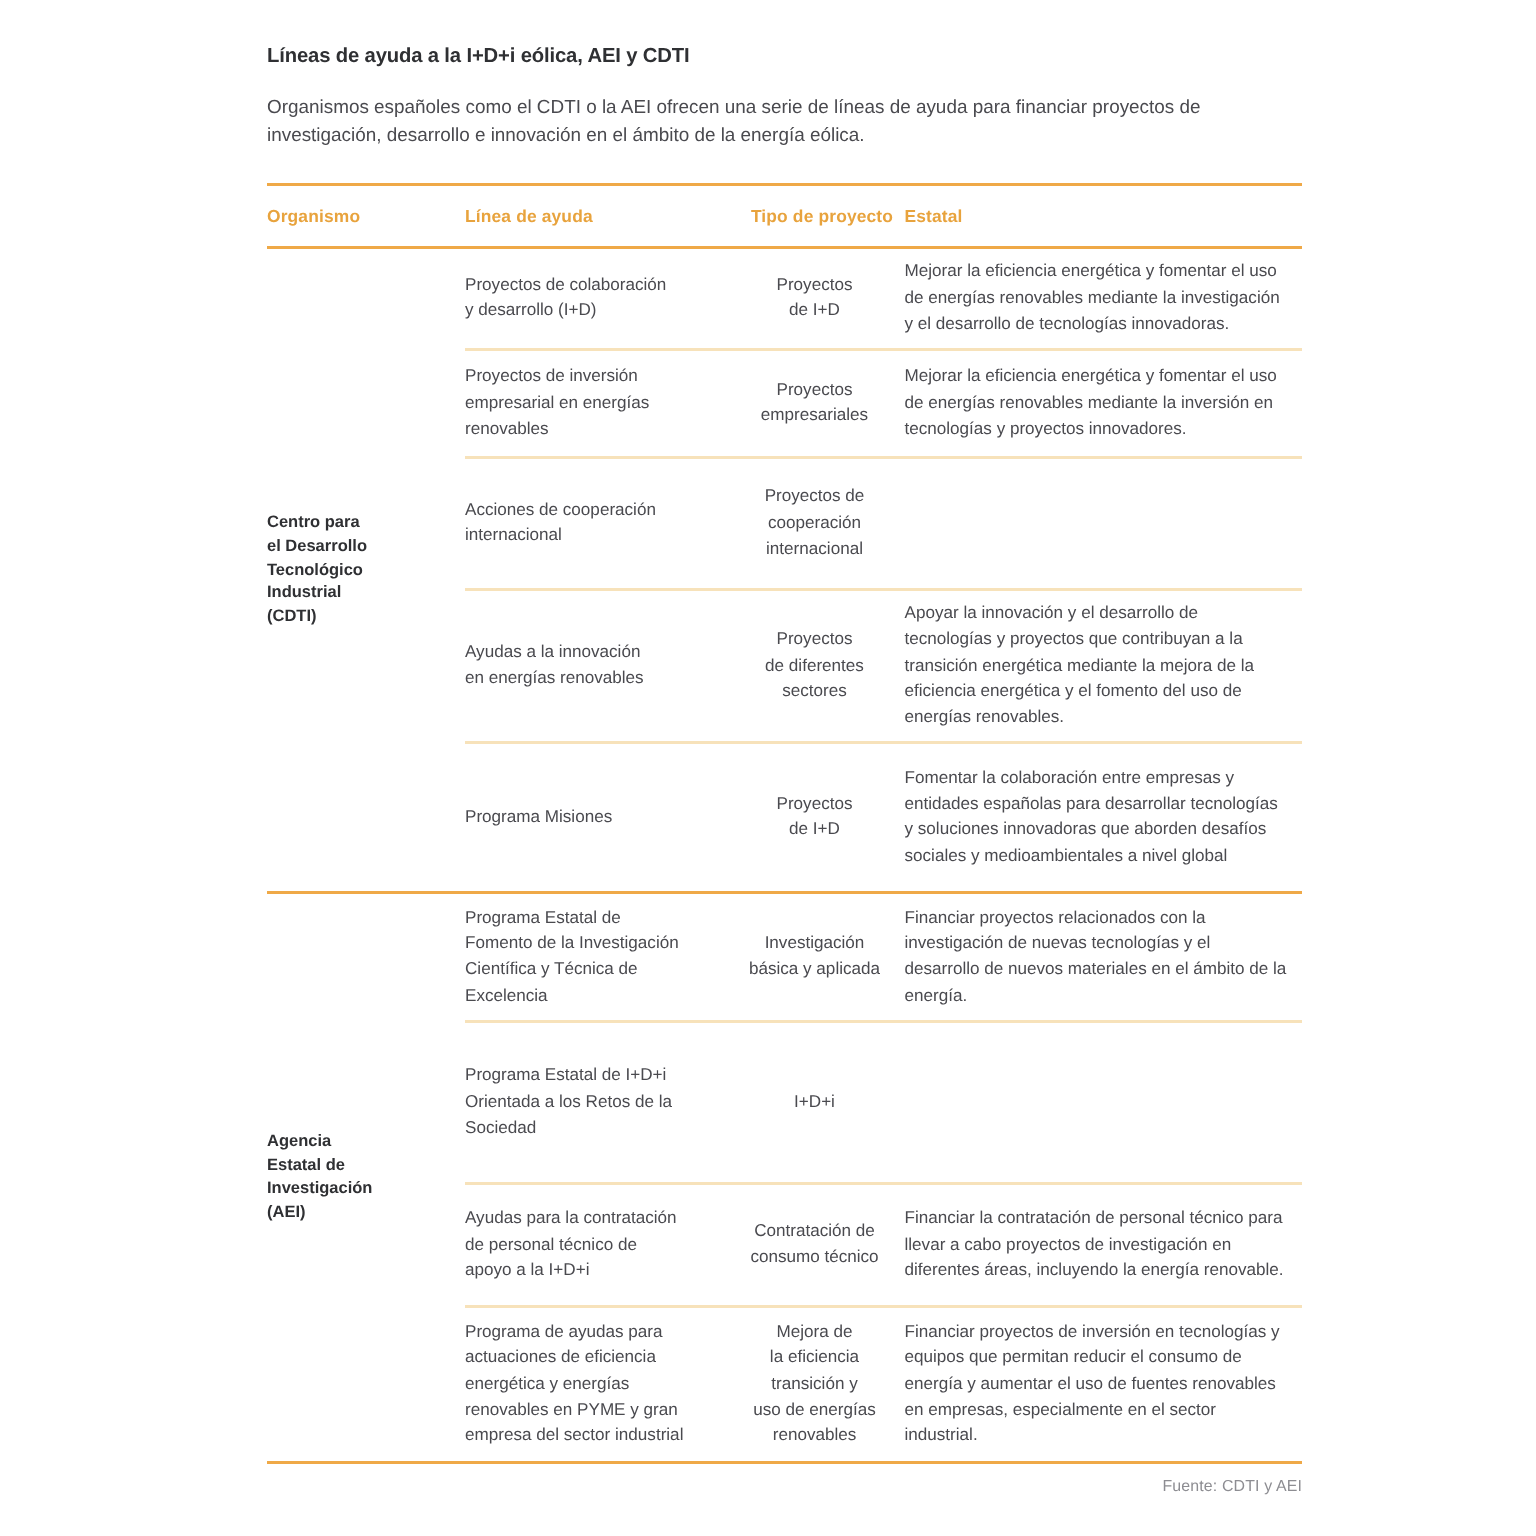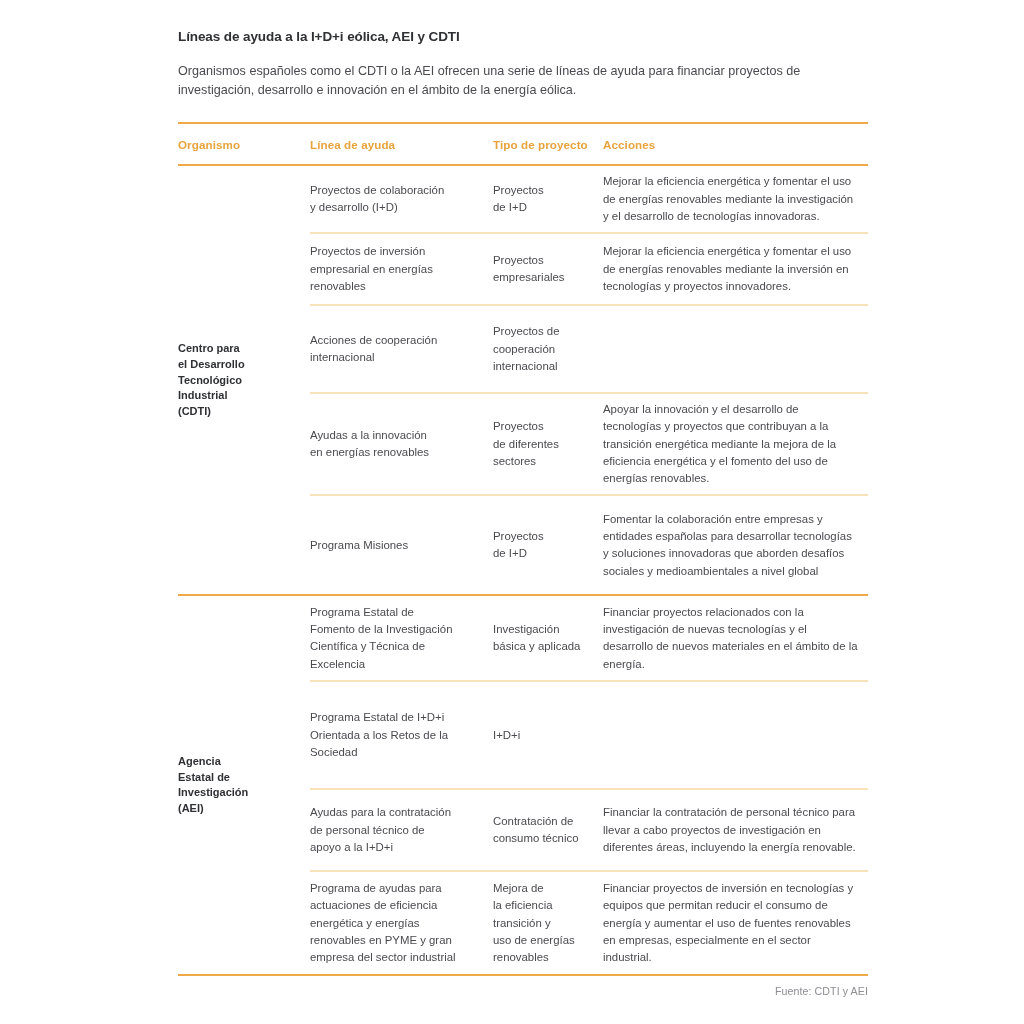--- a/index.html
+++ b/index.html
@@ -86,21 +86,21 @@
     font-size: 11.4px;
     line-height: 1.52;
     color: #4a4a4f;
     box-sizing: border-box;
     padding-right: 10px;
   }
 
   
   .c1 { width: 132px; }   
   .c2 { width: 183px; }   
-  .c3 { width: 110px; }   
+  .c3 { width: 110px; text-align: center; }   
   .c4 { width: 265px; }   
 
   .org-cell {
     font-weight: bold;
     color: #2f3033;
     font-size: 11px;
     line-height: 1.42;
     padding-right: 10px;
   }
 
@@ -146,21 +146,21 @@
     <p class="doc-intro">Organismos españoles como el CDTI o la AEI ofrecen una serie de líneas de ayuda para financiar proyectos de investigación, desarrollo e innovación en el ámbito de la energía eólica.</p>
 
     <div class="table-wrap">
 
       <div class="rule-strong"></div>
 
       <div class="thead">
         <div class="th c1">Organismo</div>
         <div class="th c2">Línea de ayuda</div>
         <div class="th c3">Tipo de proyecto</div>
-        <div class="th c4">Acciones</div>
+        <div class="th c4">Estatal</div>
       </div>
 
       <div class="rule-strong"></div>
 
       <div id="sections-host">
           <div class="section">
             <div class="section-org">
               <div class="org-cell" style="white-space: pre-line;">Centro para
 el Desarrollo
 Tecnológico

